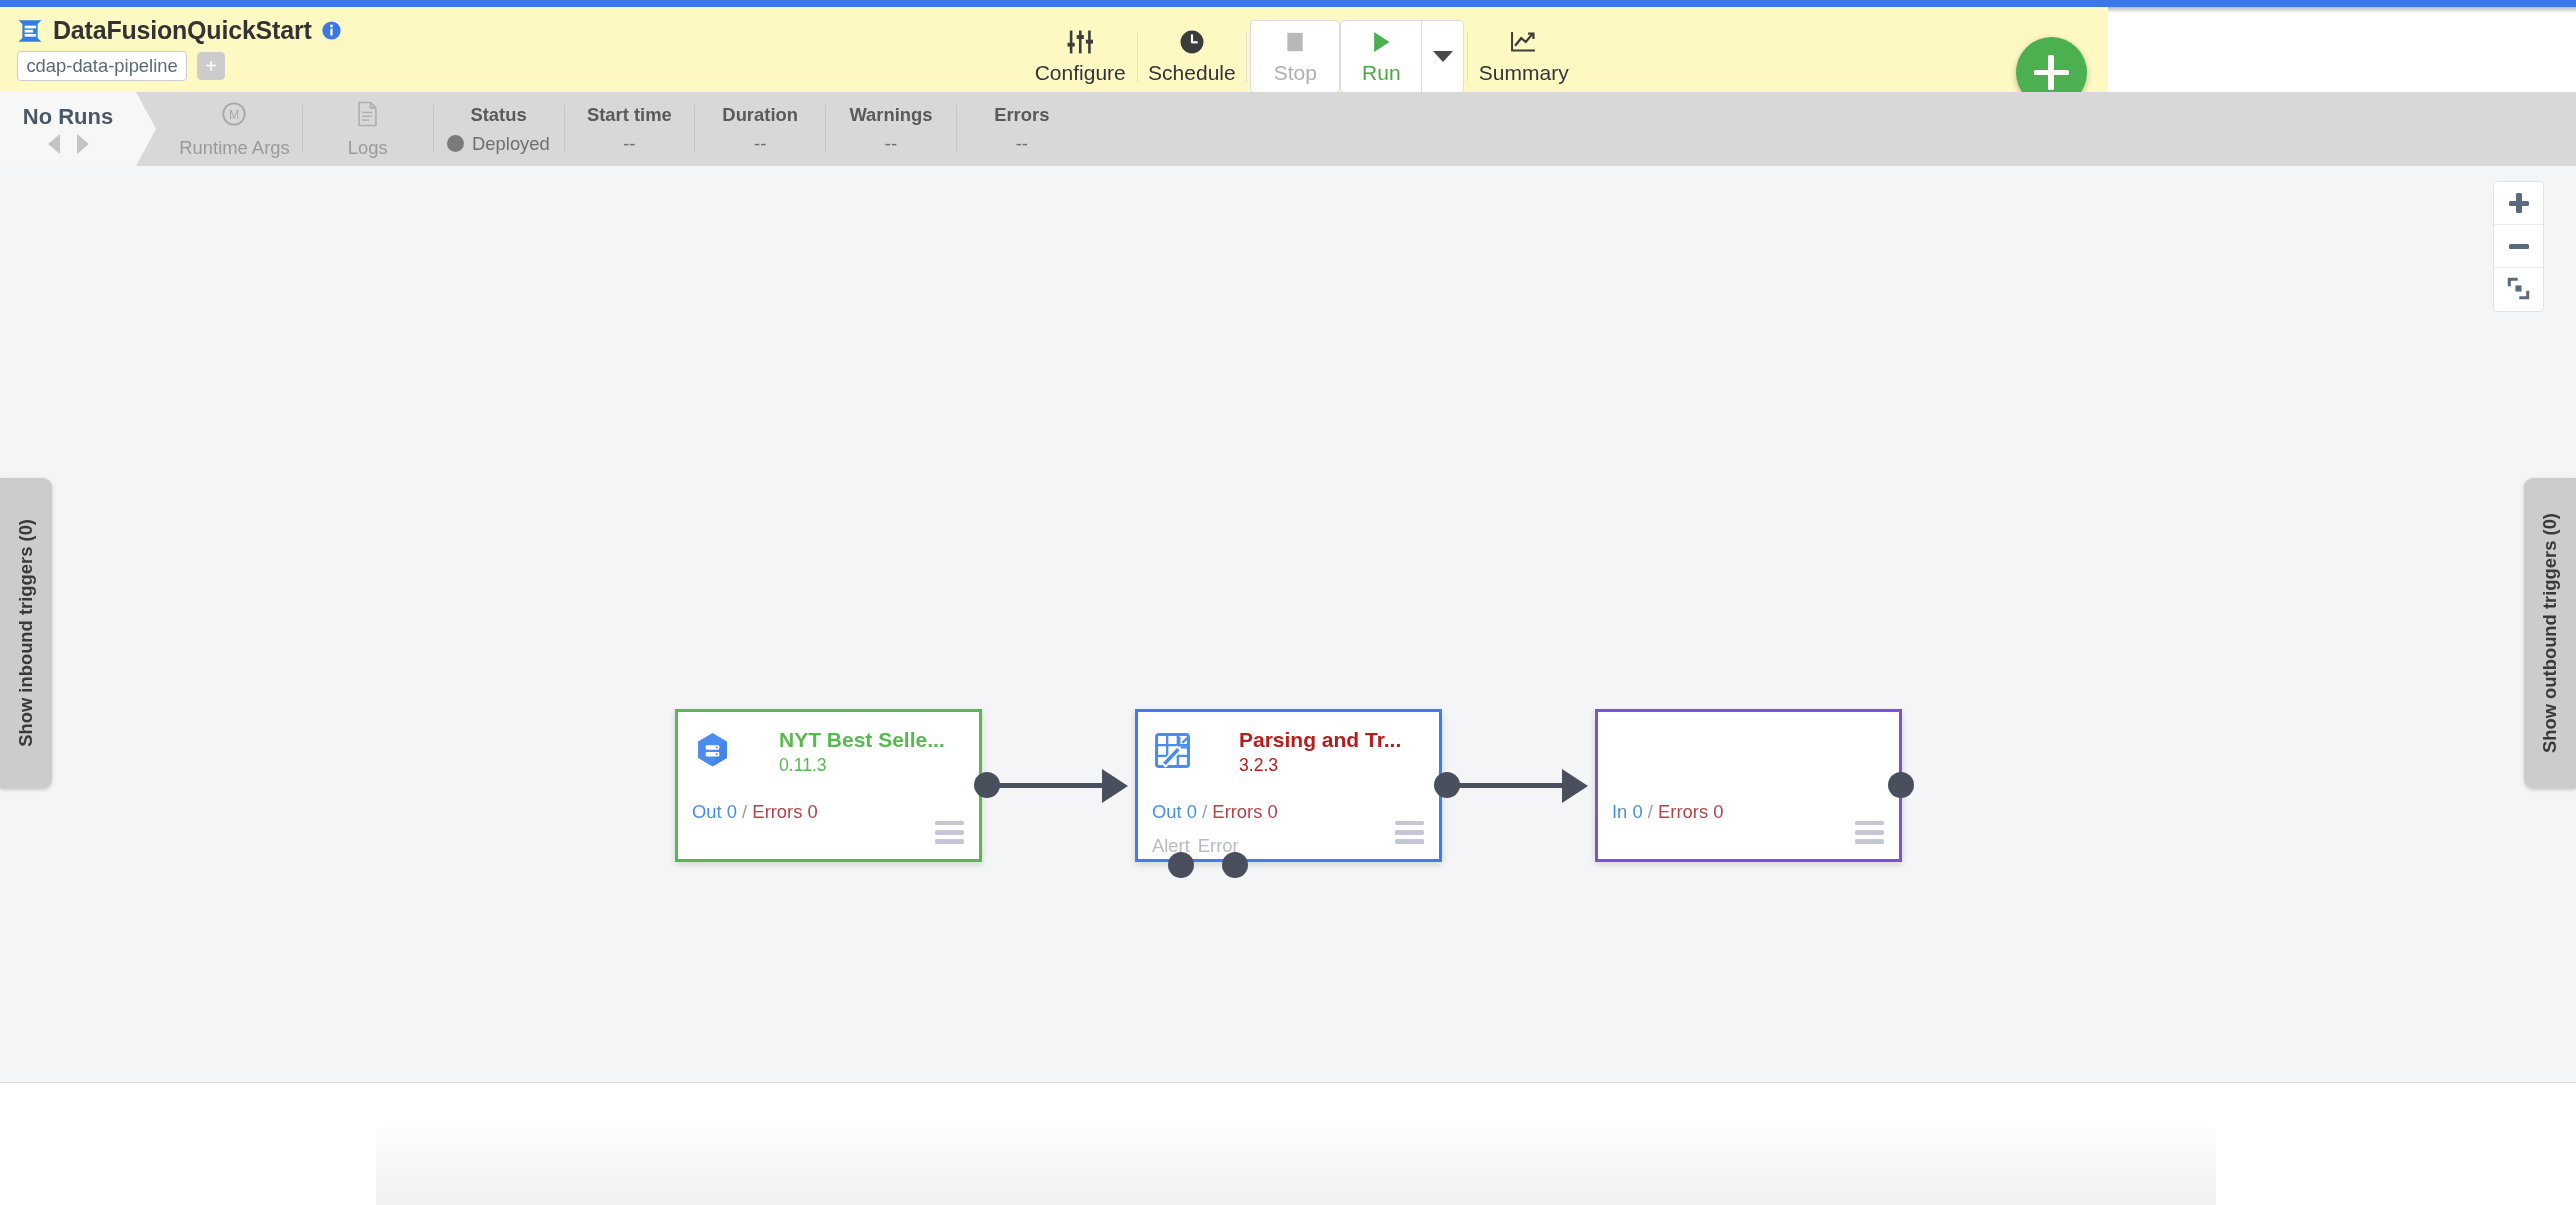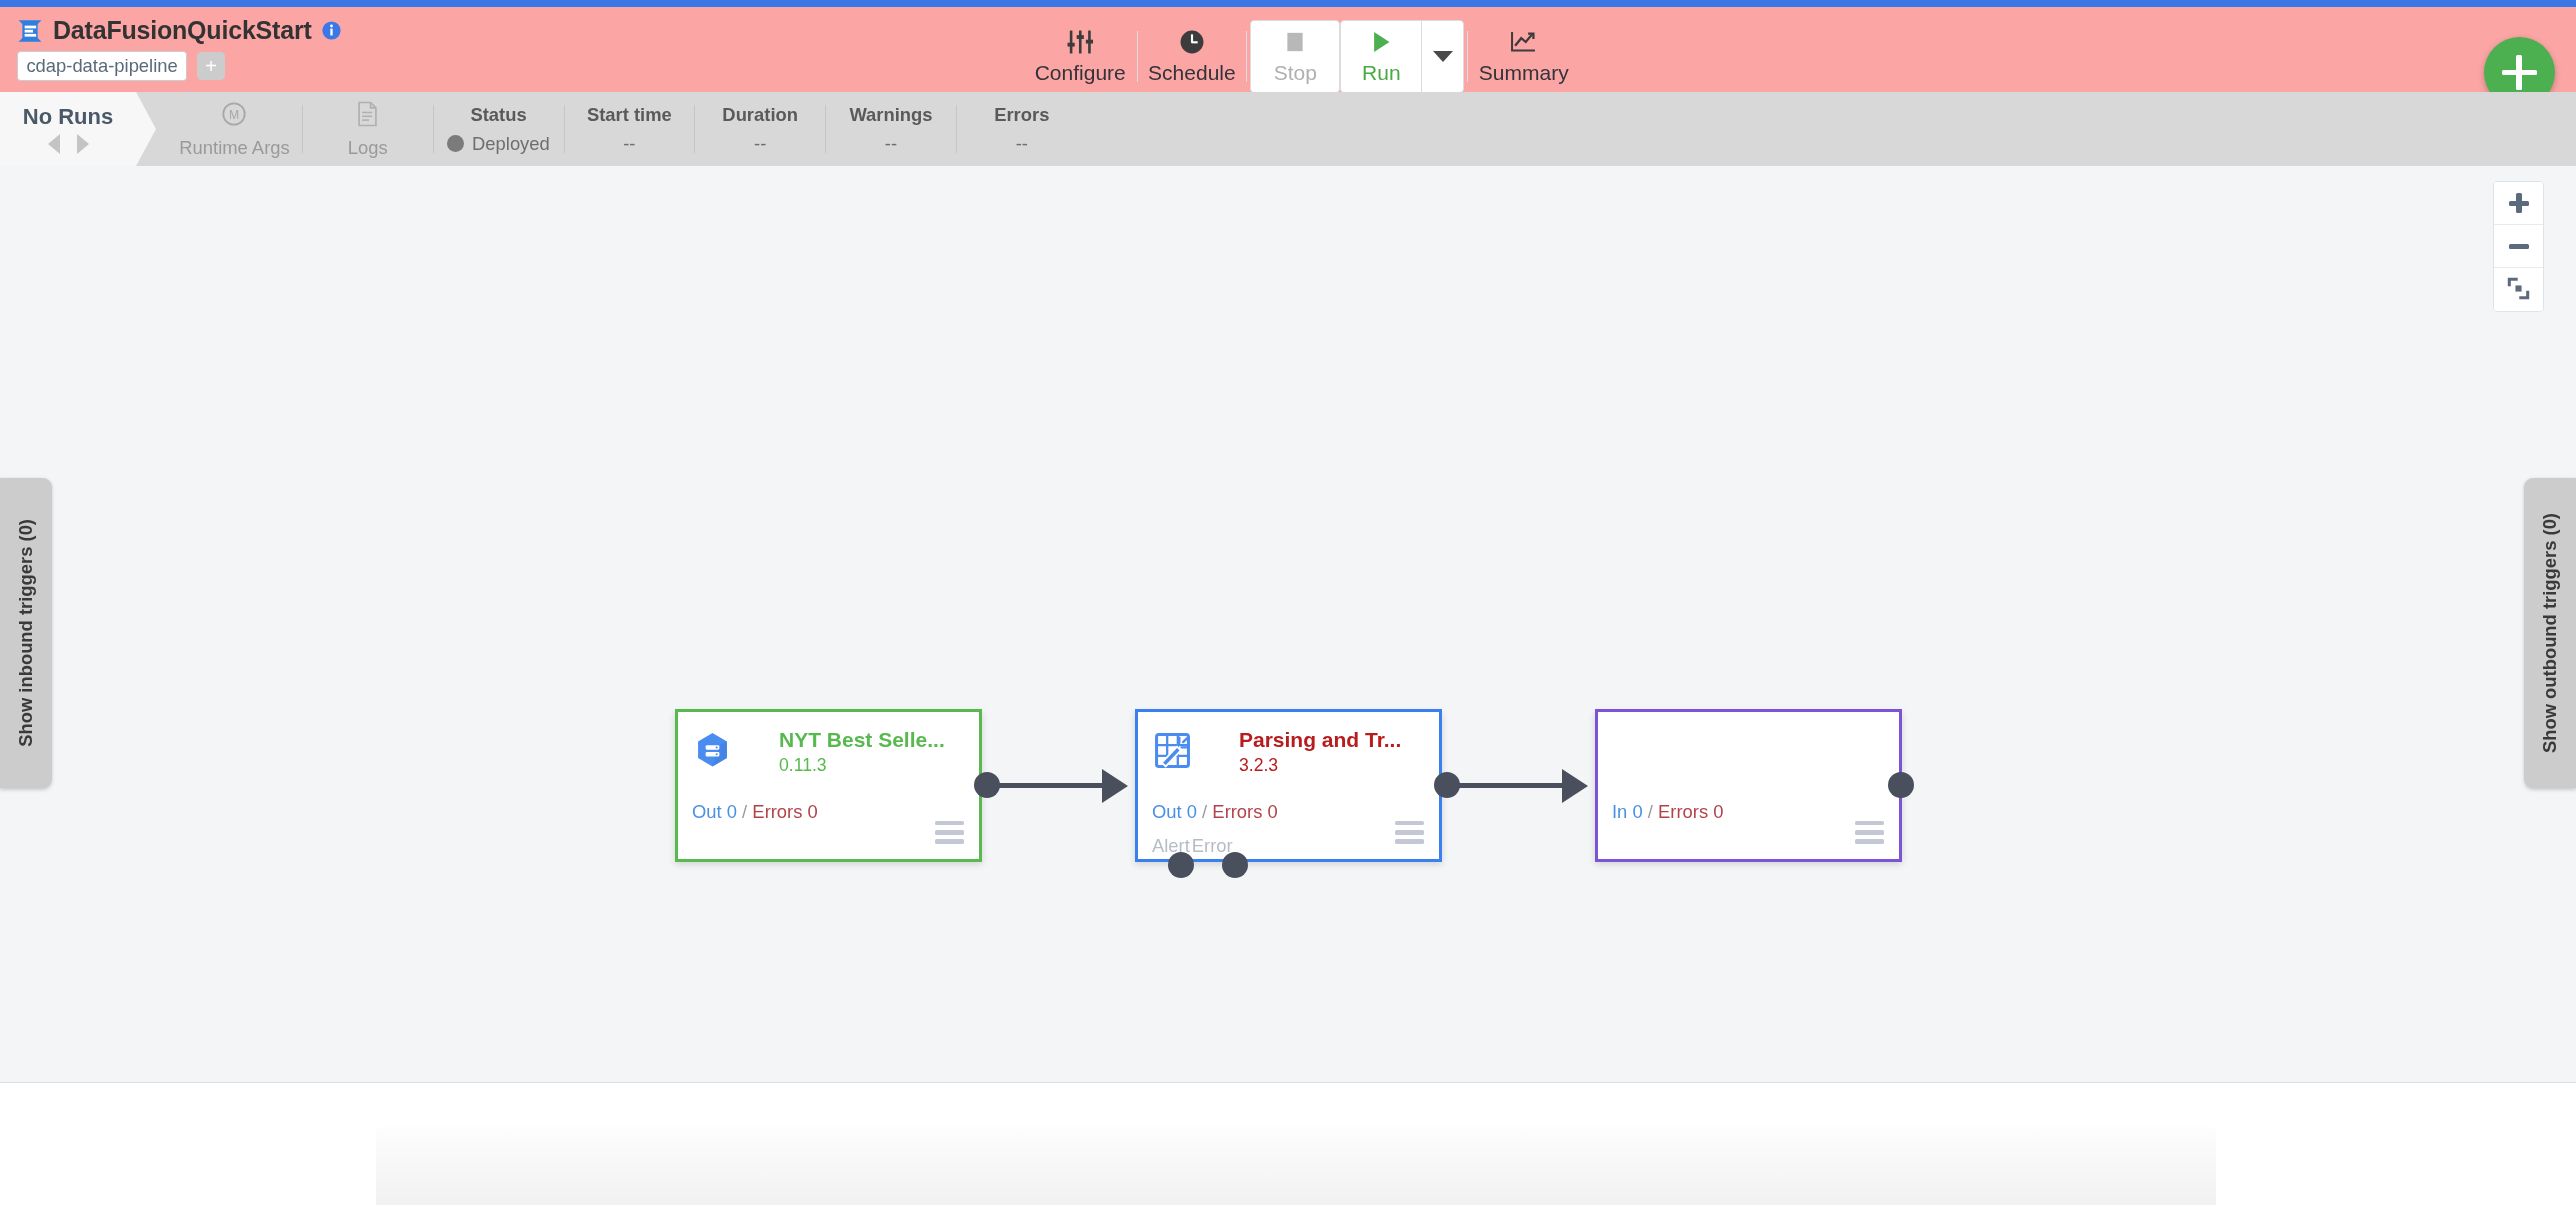--- a/index.html
+++ b/index.html
@@ -16,22 +16,22 @@
     position: absolute; top: 0; left: 0; width: 2576px; height: 7px;
     background: #3b78e7;
   }
   .chrome-fade {
     position: absolute; top: 7px; left: 0; width: 2576px; height: 6.1px;
     background: linear-gradient(to bottom, #b9b9b9, #ffffff);
   }
 
   
   .header {
-    position: absolute; top: 7px; left: 0; width: 2576px; height: 85px;
-    background: #fca5a5;
+    position: absolute; top: 7px; left: 0; width: 2108px; height: 85px;
+    background: #fef9c3;
   }
   .title-block { position: absolute; left: 17px; top: 6.1px; }
   .title-row { display: flex; align-items: center; height: 35px; }
   .pipeline-logo { width: 26px; height: 26px; margin-right: 10px; }
   .pipeline-name {
     font-size: 25px; font-weight: bold; color: #333333; letter-spacing: -0.2px;
   }
   .info-dot {
     margin-left: 10px; width: 19px; height: 19px; display:inline-block;
   }
@@ -207,21 +207,21 @@
     margin-top: 3.1px; border: 1.5px solid #8a63de; border-radius: 6.1px;
     background:#ffffff; color:#333333; font-size: 19px;
     padding: 3.8px 12.3px 5.4px; font-family:"Liberation Sans", sans-serif;
   }
 
   .node-metrics { position:absolute; left: 14px; top: 89px; font-size: 18.4px; }
   .m-in { color: #4a90e2; }
   .m-sep { color: #9b9b9b; }
   .m-err { color: #b3424a; }
 
-  .node-ports { position:absolute; left: 14px; top: 123px; display:flex; gap: 2px; justify-content: flex-end; }
+  .node-ports { position:absolute; left: 14px; top: 123px; display:flex; gap: 8px; justify-content: flex-end; }
   .port-label { font-size: 18.4px; color: #b7bcc4; }
 
   .hamburger { position:absolute; right: 15.3px; bottom: 15.3px; width: 29px; }
   .hamburger span { display:block; height: 4.6px; background:#c3c8d4; border-radius:1.5px; margin-bottom: 4.6px; }
   .hamburger span:last-child { margin-bottom: 0; }
 
   .endpoint {
     position: absolute; width: 26px; height: 26px; border-radius: 50%;
     background: #4a4f5e;
   }

